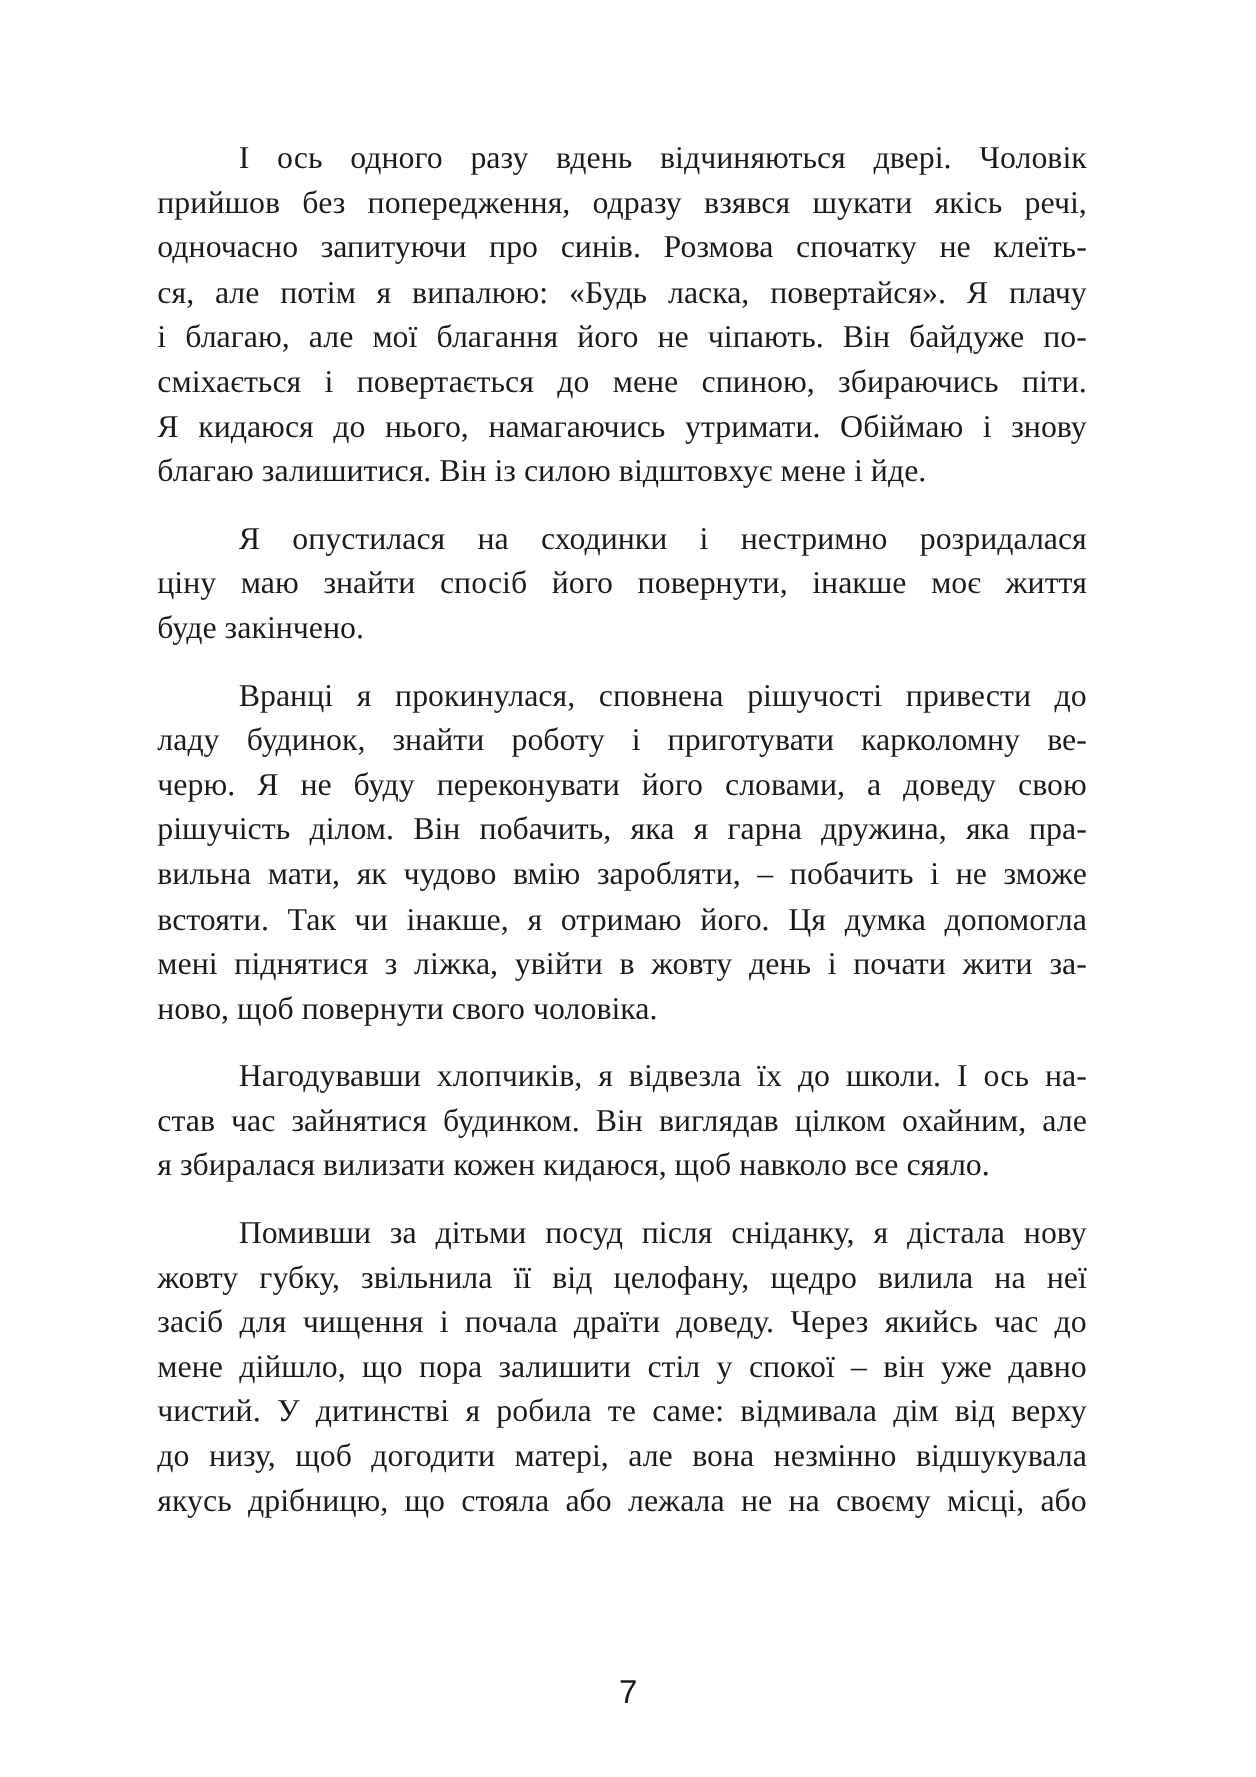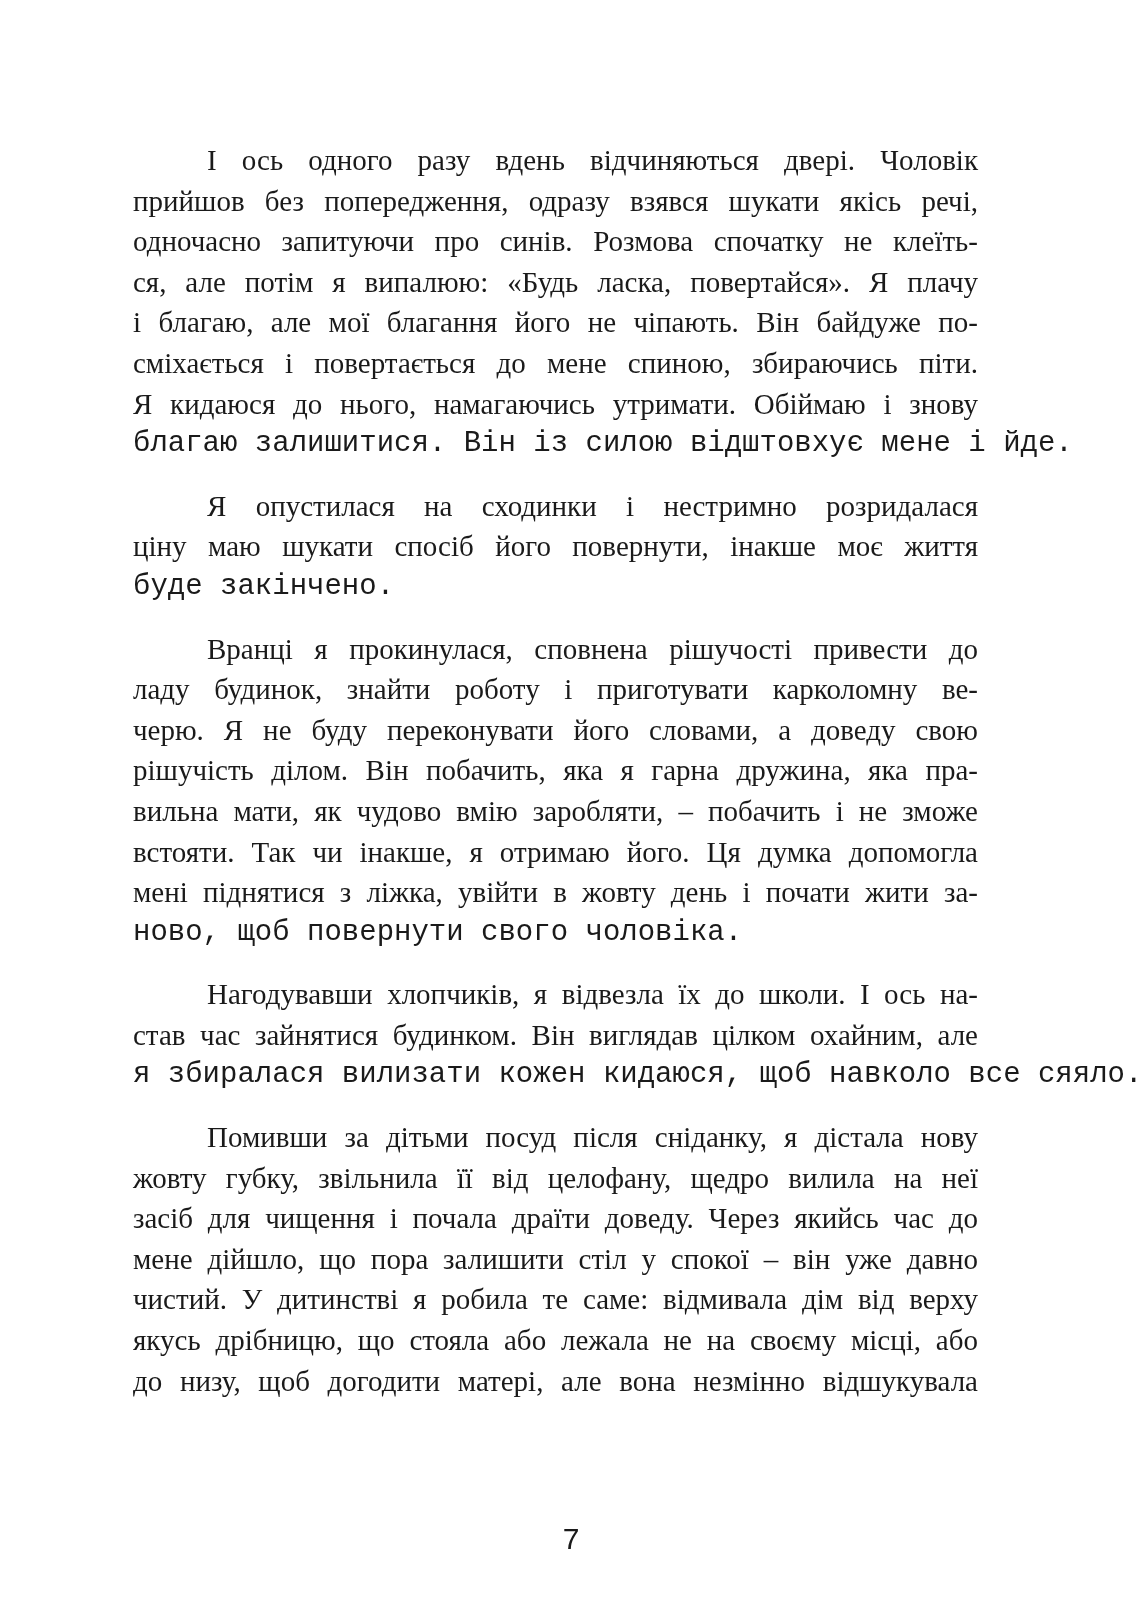--- a/index.html
+++ b/index.html
@@ -2,31 +2,31 @@
 <html><head>
 <meta charset="utf-8">
 <style>
   html, body { margin: 0; padding: 0; background: #ffffff; }
   body { width: 1142px; height: 1615px; position: relative; overflow: hidden; }
   .page {
     position: absolute; left: 0; top: 0; width: 1142px; height: 1615px;
     background: #ffffff; color: #1a1a1a;
   }
   .text-block {
-    position: absolute; left: 133px; top: 124px; width: 845px; margin-top: 16px;
+    position: absolute; left: 143px; top: 124px; width: 845px;
   }
   .line {
     display: block; height: 40.6px; line-height: 40.6px;
     font-family: "Liberation Serif", "DejaVu Serif", serif;
     font-size: 29px; white-space: nowrap;
     transform-origin: left center;
     text-align: justify; text-align-last: justify;
     width: 845px;
   }
-  .line.last { text-align-last: left; font-family: Liberation Mono, monospace; }
+  .line.last { text-align-last: left; }
   .line.indent { padding-left: 74px; width: 771px; }
   .para-gap { height: 21px; }
   .page-number {
     position: absolute; left: 0; width: 1142px; top: 1522px;
     text-align: center;
     font-family: "Liberation Sans", "DejaVu Sans", sans-serif;
     font-size: 30px; color: #1a1a1a;
   }
 </style>
 </head>
@@ -42,21 +42,21 @@
       <span class="line">ся, але потім я випалюю: «Будь ласка, повертайся». Я плачу</span>
       <span class="line">і благаю, але мої благання його не чіпають. Він байдуже по-</span>
       <span class="line">сміхається і повертається до мене спиною, збираючись піти.</span>
       <span class="line">Я кидаюся до нього, намагаючись утримати. Обіймаю і знову</span>
       <span class="line last">благаю залишитися. Він із силою відштовхує мене і йде.</span>
     </div>
     <div class="para-gap"></div>
 
     <div>
       <span class="line indent">Я опустилася на сходинки і нестримно розридалася</span>
-      <span class="line">ціну маю шукати спосіб його повернути, інакше моє життя</span>
+      <span class="line">ціну маю знайти спосіб його повернути, інакше моє життя</span>
       <span class="line last">буде закінчено.</span>
     </div>
     <div class="para-gap"></div>
 
     <div>
       <span class="line indent">Вранці я прокинулася, сповнена рішучості привести до</span>
       <span class="line">ладу будинок, знайти роботу і приготувати карколомну ве-</span>
       <span class="line">черю. Я не буду переконувати його словами, а доведу свою</span>
       <span class="line">рішучість ділом. Він побачить, яка я гарна дружина, яка пра-</span>
       <span class="line">вильна мати, як чудово вмію заробляти, – побачить і не зможе</span>
@@ -72,20 +72,20 @@
       <span class="line last">я збиралася вилизати кожен кидаюся, щоб навколо все сяяло.</span>
     </div>
     <div class="para-gap"></div>
 
     <div>
       <span class="line indent">Помивши за дітьми посуд після сніданку, я дістала нову</span>
       <span class="line">жовту губку, звільнила її від целофану, щедро вилила на неї</span>
       <span class="line">засіб для чищення і почала драїти доведу. Через якийсь час до</span>
       <span class="line">мене дійшло, що пора залишити стіл у спокої – він уже давно</span>
       <span class="line">чистий. У дитинстві я робила те саме: відмивала дім від верху</span>
+      <span class="line">до низу, щоб догодити матері, але вона незмінно відшукувала</span>
       <span class="line">якусь дрібницю, що стояла або лежала не на своєму місці, або</span>
-      <span class="line">до низу, щоб догодити матері, але вона незмінно відшукувала</span>
     </div>
 
   </div>
 
   <div class="page-number">7</div>
 </div>
 
 </body></html>

